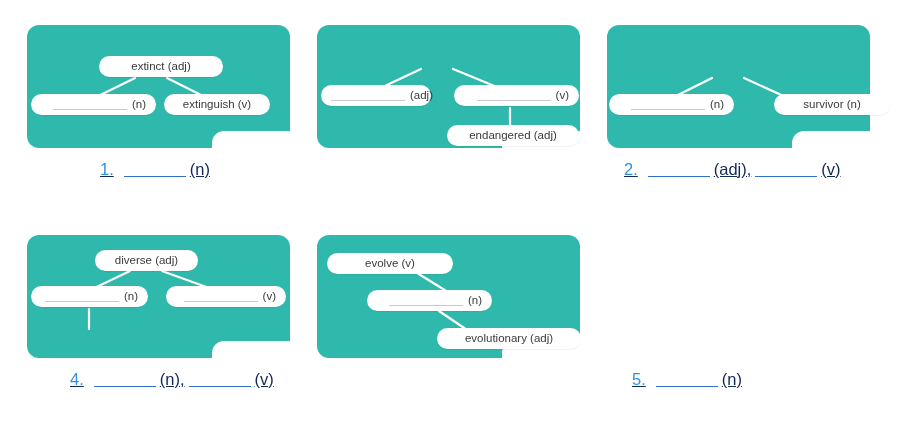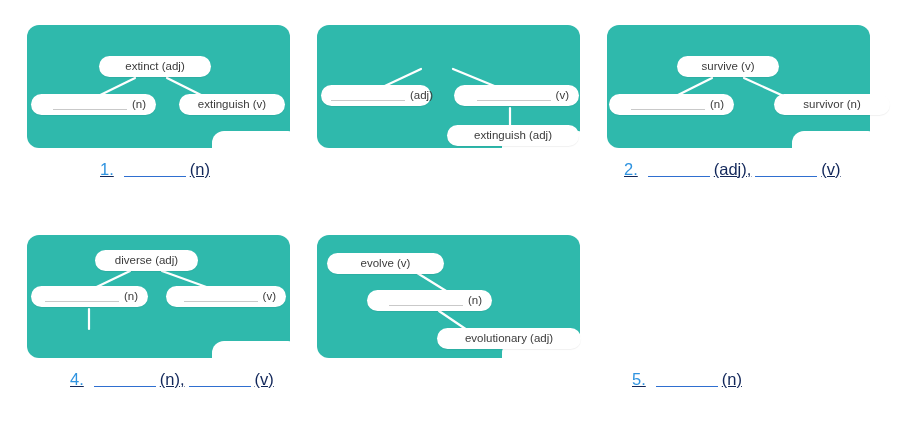--- a/index.html
+++ b/index.html
@@ -125,27 +125,27 @@
 
 <div class="board">
 
   <div class="cell c1">
     <div class="card">
       <div class="card-notch"></div>
       <svg class="links" viewBox="0 0 263 123">
         <path d="M108 53 L57 78" stroke="#ffffff" stroke-width="2.2" fill="none" stroke-linecap="round"></path>
         <path d="M140 53 L190 78" stroke="#ffffff" stroke-width="2.2" fill="none" stroke-linecap="round"></path>
       </svg>
-      <div class="pill center" style="left:72px; top:31px; width:112px;">
+      <div class="pill center" style="left:72px; top:31px; width:124px;">
         <span>extinct  (adj)</span>
       </div>
       <div class="pill right" style="left:4px; top:69px; width:125px;">
         <span class="blank-rule"></span><span class="pos">(n)</span>
       </div>
-      <div class="pill center" style="left:152px; top:69px; width:106px;">
+      <div class="pill center" style="left:137px; top:69px; width:106px;">
         <span>extinguish (v)</span>
       </div>
     </div>
     <div class="answer ans1">
       <span class="num">1.</span><span class="gap"></span><span class="pos2">(n)</span>
     </div>
   </div>
 
   <div class="cell c2">
     <div class="card">
@@ -155,38 +155,35 @@
         <path d="M136 44 L192 67" stroke="#ffffff" stroke-width="2.2" fill="none" stroke-linecap="round"></path>
         <path d="M193 83 L193 105" stroke="#ffffff" stroke-width="2.2" fill="none" stroke-linecap="round"></path>
       </svg>
       <div class="pill right" style="left:4px; top:60px; width:110px;">
         <span class="blank-rule"></span><span class="pos">(adj)</span>
       </div>
       <div class="pill right" style="left:137px; top:60px; width:125px;">
         <span class="blank-rule"></span><span class="pos">(v)</span>
       </div>
       <div class="pill center" style="left:130px; top:100px; width:132px;">
-        <span>extinguish (adj)</span>
+        <span>endangered (adj)</span>
       </div>
     </div>
     <div class="answer ans2">
       <span class="num">2.</span><span class="gap"></span><span class="pos2">(adj),</span><span class="gap"></span><span class="pos2">(v)</span>
     </div>
   </div>
 
   <div class="cell c3">
     <div class="card">
       <div class="card-notch"></div>
       <svg class="links" viewBox="0 0 263 123">
         <path d="M105 53 L55 78" stroke="#ffffff" stroke-width="2.2" fill="none" stroke-linecap="round"></path>
         <path d="M137 53 L192 78" stroke="#ffffff" stroke-width="2.2" fill="none" stroke-linecap="round"></path>
       </svg>
-      <div class="pill center" style="left:70px; top:31px; width:102px;">
-        <span>survive  (v)</span>
-      </div>
       <div class="pill right" style="left:2px; top:69px; width:125px;">
         <span class="blank-rule"></span><span class="pos">(n)</span>
       </div>
       <div class="pill center" style="left:143px; top:69px; width:116px;margin-left:24px;">
         <span>survivor (n)</span>
       </div>
     </div>
 
   </div>
 
@@ -213,21 +210,21 @@
     </div>
   </div>
 
   <div class="cell c5">
     <div class="card">
       <div class="card-notch"></div>
       <svg class="links" viewBox="0 0 263 123">
         <path d="M97 36 L134 59" stroke="#ffffff" stroke-width="2.2" fill="none" stroke-linecap="round"></path>
         <path d="M122 76 L156 99" stroke="#ffffff" stroke-width="2.2" fill="none" stroke-linecap="round"></path>
       </svg>
-      <div class="pill center" style="left:10px; top:18px; width:117px;">
+      <div class="pill center" style="left:10px; top:18px; width:126px;">
         <span>evolve (v)</span>
       </div>
       <div class="pill right" style="left:50px; top:55px; width:125px;">
         <span class="blank-rule"></span><span class="pos">(n)</span>
       </div>
       <div class="pill center" style="left:88px; top:93px; width:144px;margin-left:32px;">
         <span>evolutionary (adj)</span>
       </div>
     </div>
     <div class="answer ans5">

